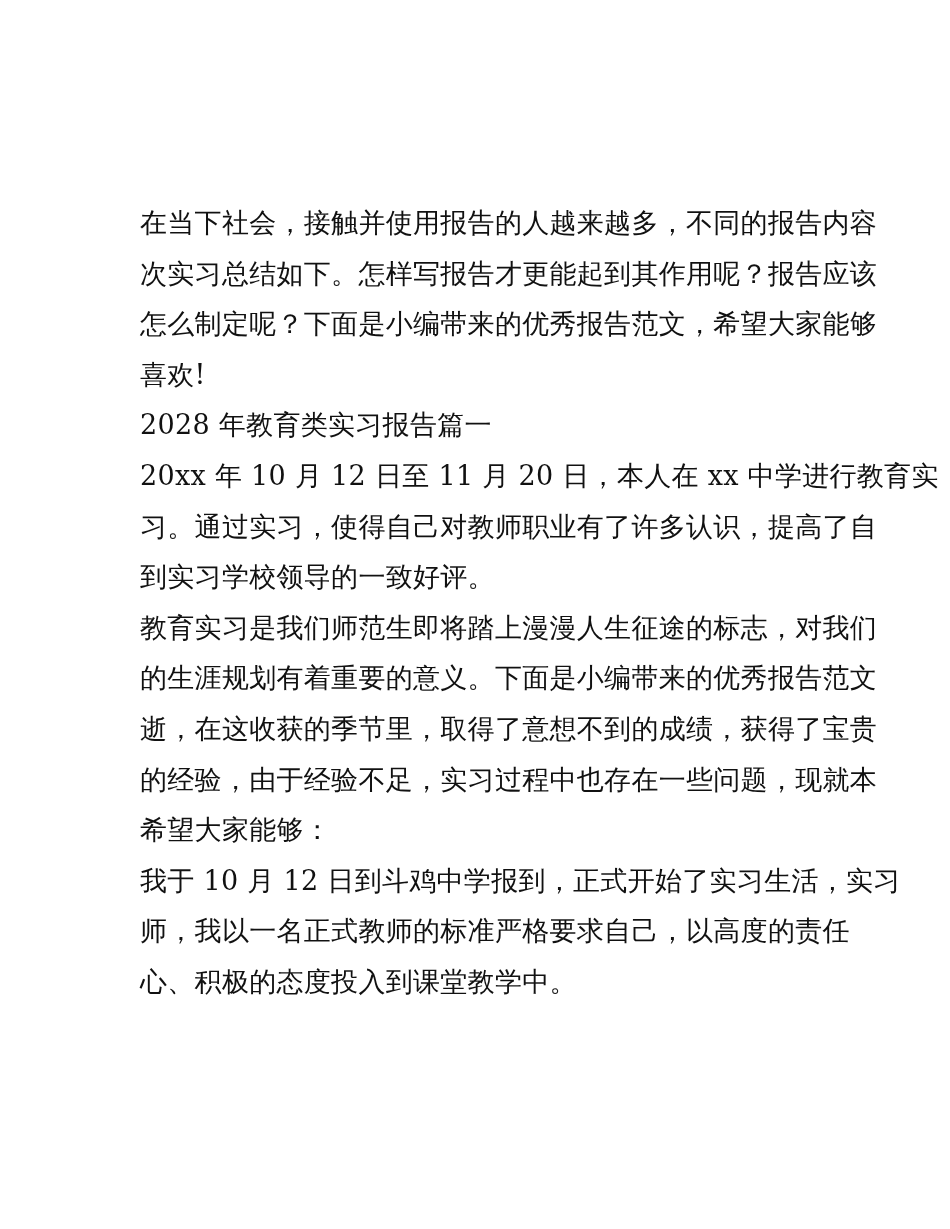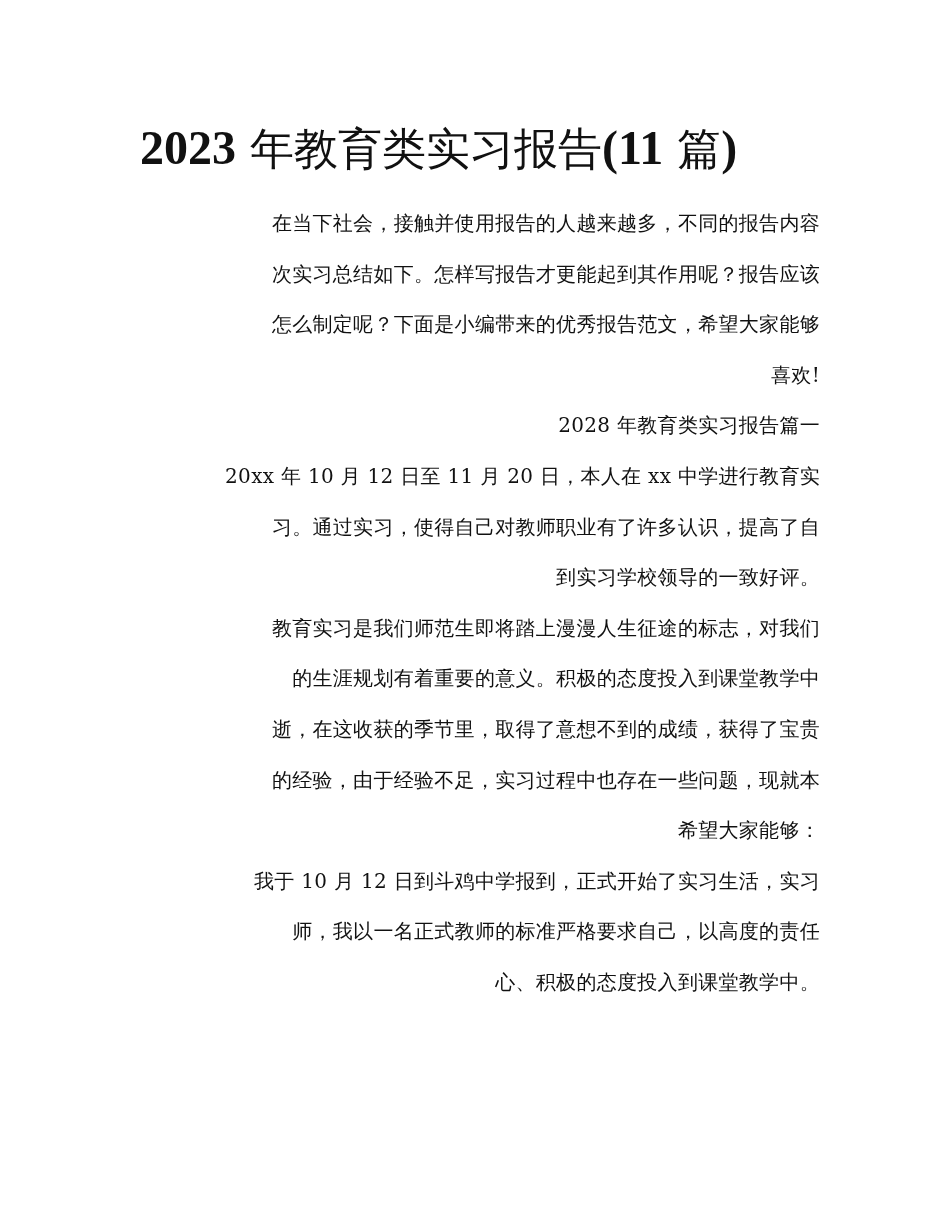--- a/index.html
+++ b/index.html
@@ -43,44 +43,42 @@
     .body-text {
       position: absolute;
       left: 140px;
       top: 198px;
       width: 680px;
     }
     .line {
       display: block;
       height: 50.6px;
       line-height: 50.6px;
-      font-size: 20px;
+      font-size: 27px;
       white-space: nowrap;
       letter-spacing: 0.3px;
       font-family: "DejaVu Serif", "Liberation Serif", serif;
-      text-align: right;
     }
   </style>
 </head>
 <body>
 
 <div class="page">
-  <h1 class="title"><span class="b">2023</span> <span>年教育类实习报告</span><span class="b">(11</span> <span>篇</span><span class="b">)</span></h1>
 
   <div class="body-text">
     <span class="line">在当下社会，接触并使用报告的人越来越多，不同的报告内容</span>
     <span class="line">次实习总结如下。怎样写报告才更能起到其作用呢？报告应该</span>
     <span class="line">怎么制定呢？下面是小编带来的优秀报告范文，希望大家能够</span>
     <span class="line">喜欢!</span>
     <span class="line">2028 年教育类实习报告篇一</span>
     <span class="line">20xx 年 10 月 12 日至 11 月 20 日，本人在 xx 中学进行教育实</span>
     <span class="line">习。通过实习，使得自己对教师职业有了许多认识，提高了自</span>
     <span class="line">到实习学校领导的一致好评。</span>
     <span class="line">教育实习是我们师范生即将踏上漫漫人生征途的标志，对我们</span>
-    <span class="line">的生涯规划有着重要的意义。积极的态度投入到课堂教学中</span>
+    <span class="line">的生涯规划有着重要的意义。下面是小编带来的优秀报告范文</span>
     <span class="line">逝，在这收获的季节里，取得了意想不到的成绩，获得了宝贵</span>
     <span class="line">的经验，由于经验不足，实习过程中也存在一些问题，现就本</span>
     <span class="line">希望大家能够：</span>
     <span class="line">我于 10 月 12 日到斗鸡中学报到，正式开始了实习生活，实习</span>
     <span class="line">师，我以一名正式教师的标准严格要求自己，以高度的责任</span>
     <span class="line">心、积极的态度投入到课堂教学中。</span>
   </div>
 </div>
 
 </body></html>

